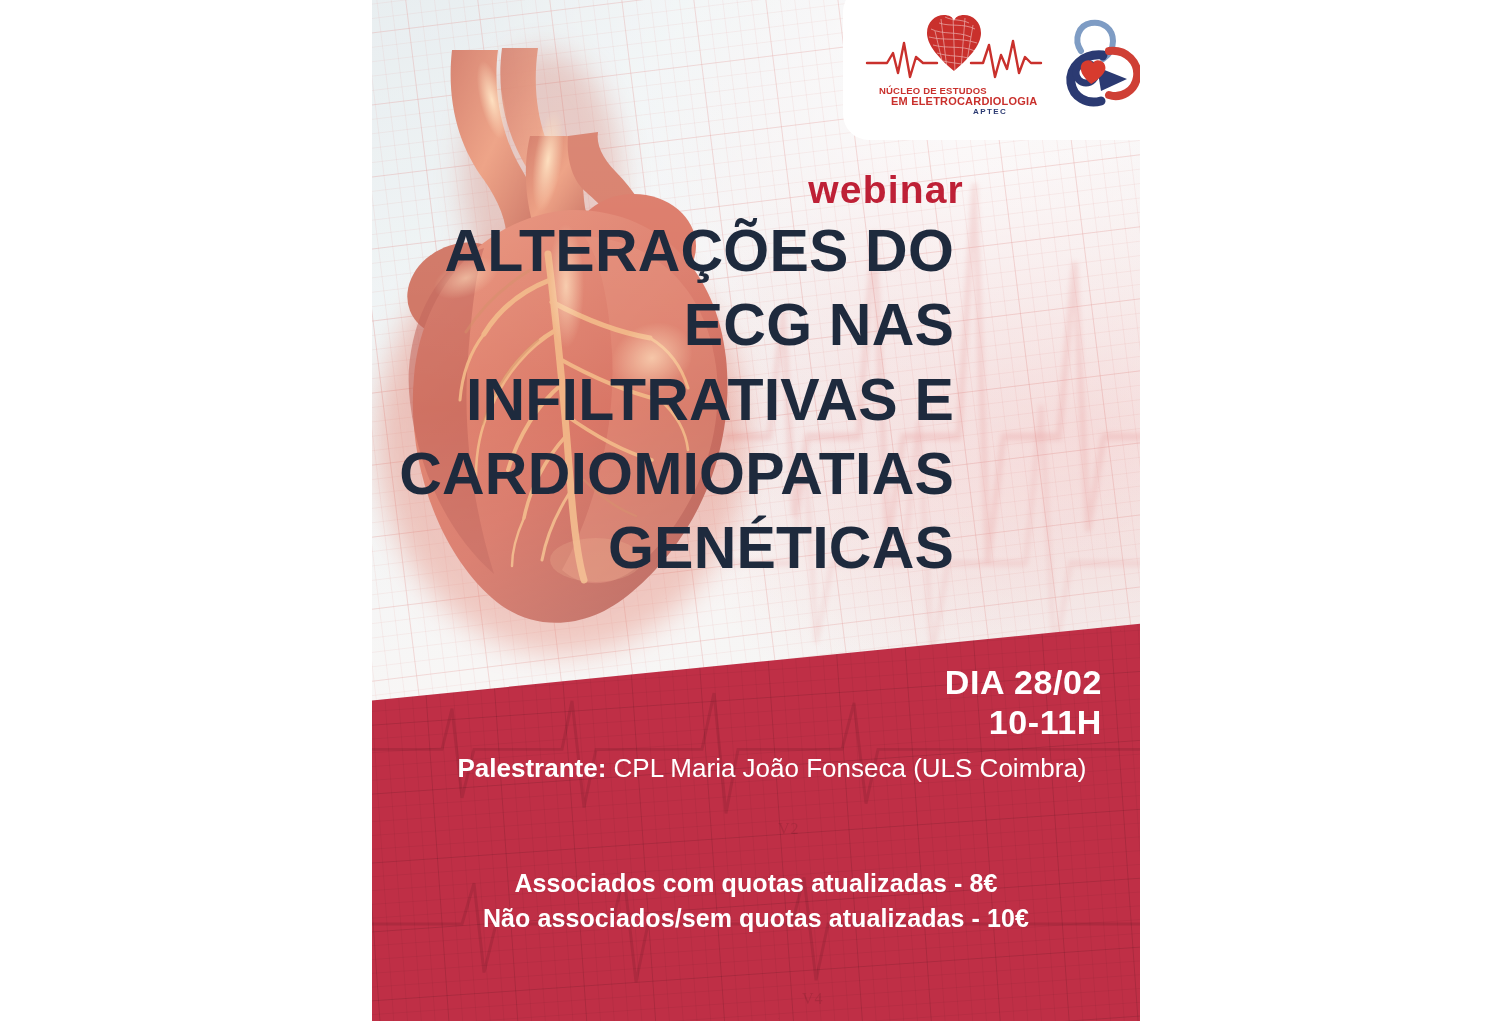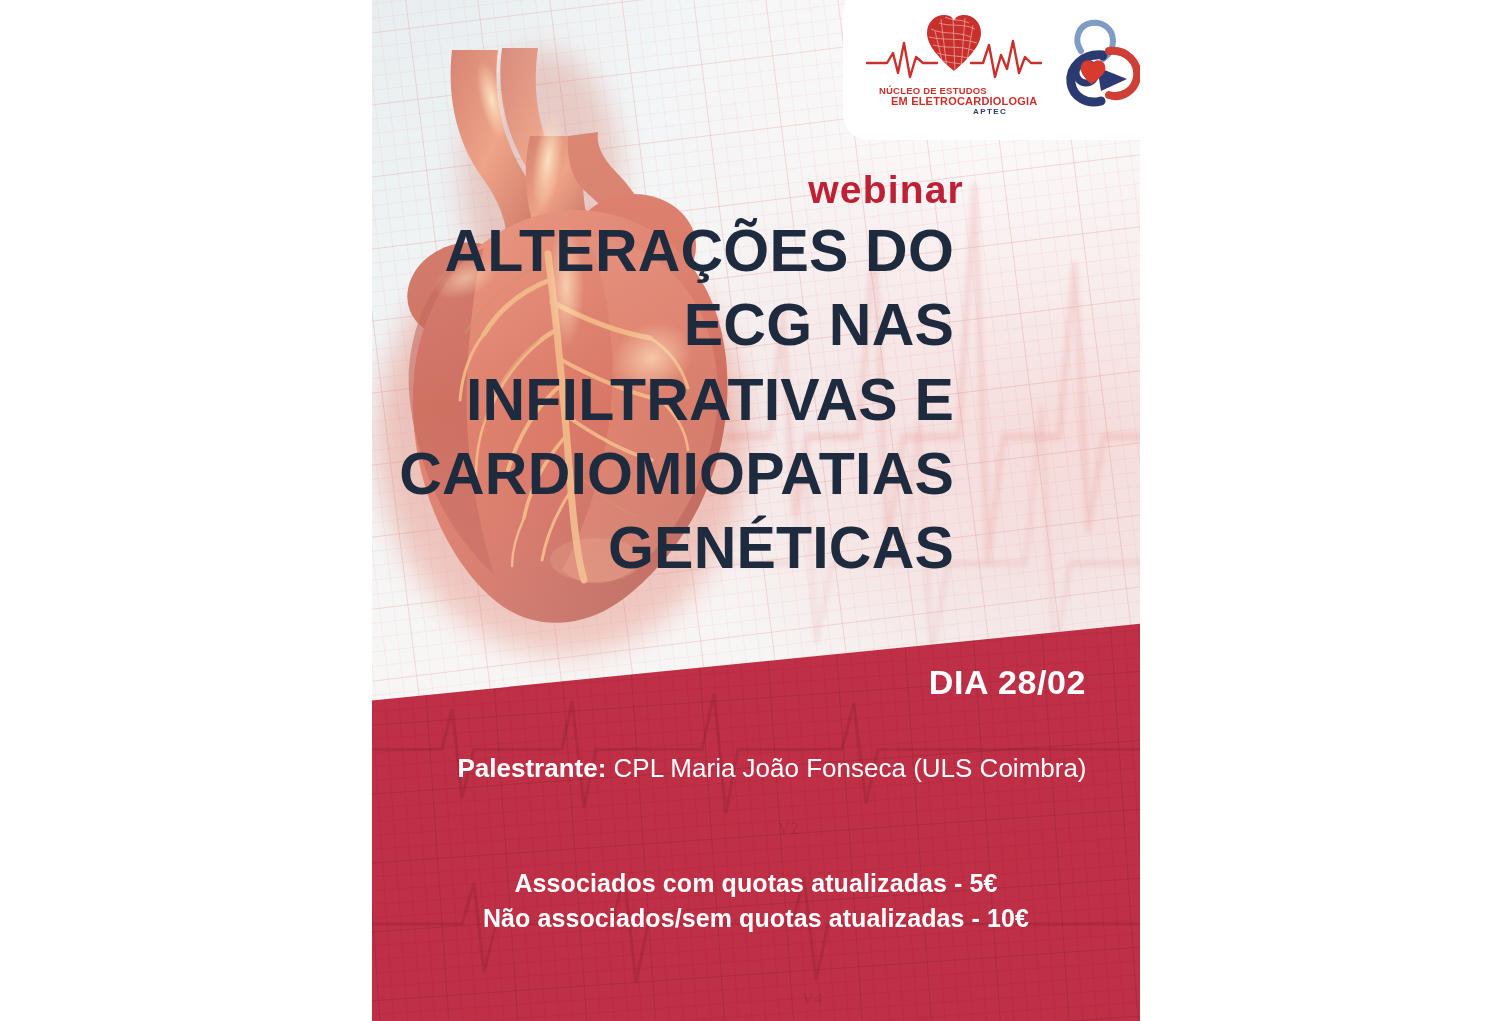--- a/index.html
+++ b/index.html
@@ -186,21 +186,21 @@
     margin: 10px;
     text-transform: uppercase;
   }
 
   
   .date-block {
     position: absolute;
     left: 0;
     top: 662px;
     width: 768px;
-    padding-right: 54px;
+    padding-right: 38px;
     box-sizing: border-box;
     text-align: right;
     color: #ffffff;
   }
   .date-line {
     font-size: 34px;
     font-weight: 700;
     letter-spacing: 0.6px;
     line-height: 1.18;
   }
@@ -406,25 +406,26 @@
       <div class="kicker">webinar</div>
       <div class="headline">ALTERAÇÕES DO</div>
       <div class="headline">ECG NAS</div>
       <div class="headline">INFILTRATIVAS E</div>
       <div class="headline">CARDIOMIOPATIAS</div>
       <div class="headline">GENÉTICAS</div>
     </div>
 
     <div class="date-block">
       <div class="date-line">DIA 28/02</div>
+      <div class="date-line">10-11H</div>
     </div>
 
     <div class="speaker">
       <b>Palestrante:</b><span> CPL Maria João Fonseca (ULS Coimbra)</span>
     </div>
 
     <div class="prices">
-      <div class="price-line">Associados com quotas atualizadas - 5€</div>
+      <div class="price-line">Associados com quotas atualizadas - 8€</div>
       <div class="price-line">Não associados/sem quotas atualizadas - 10€</div>
     </div>
 
   </div>
 </div>
 
 </body></html>

